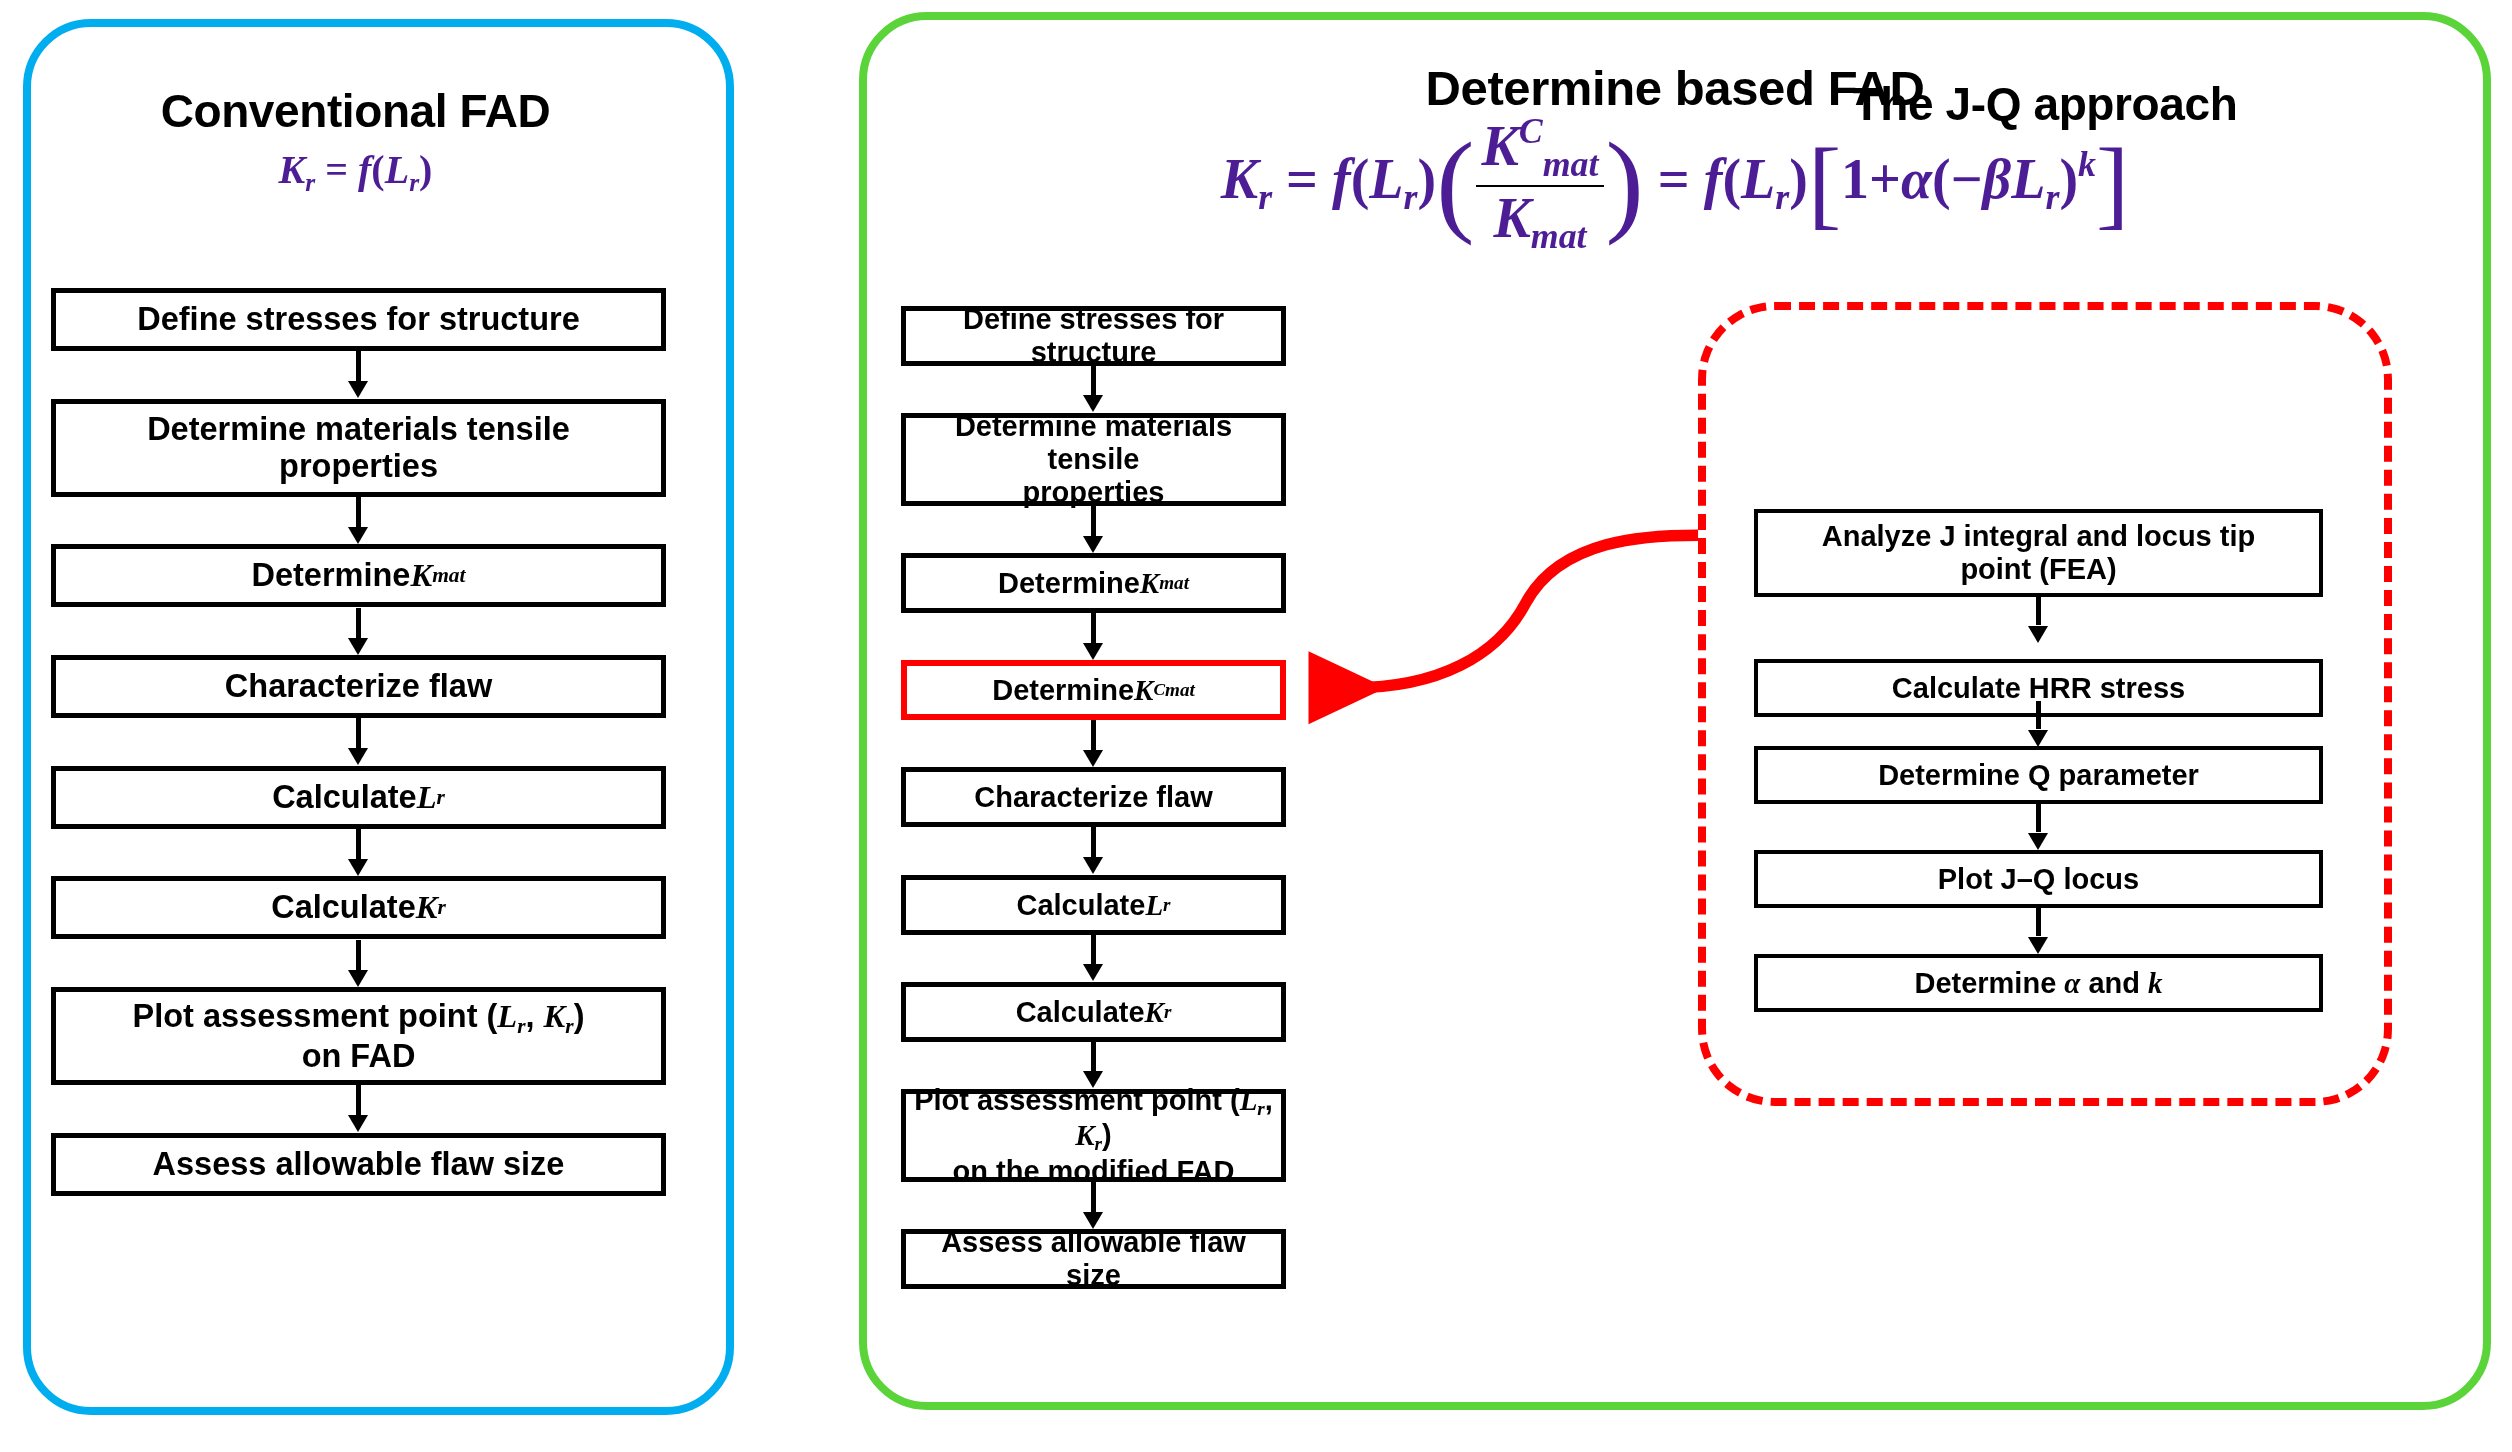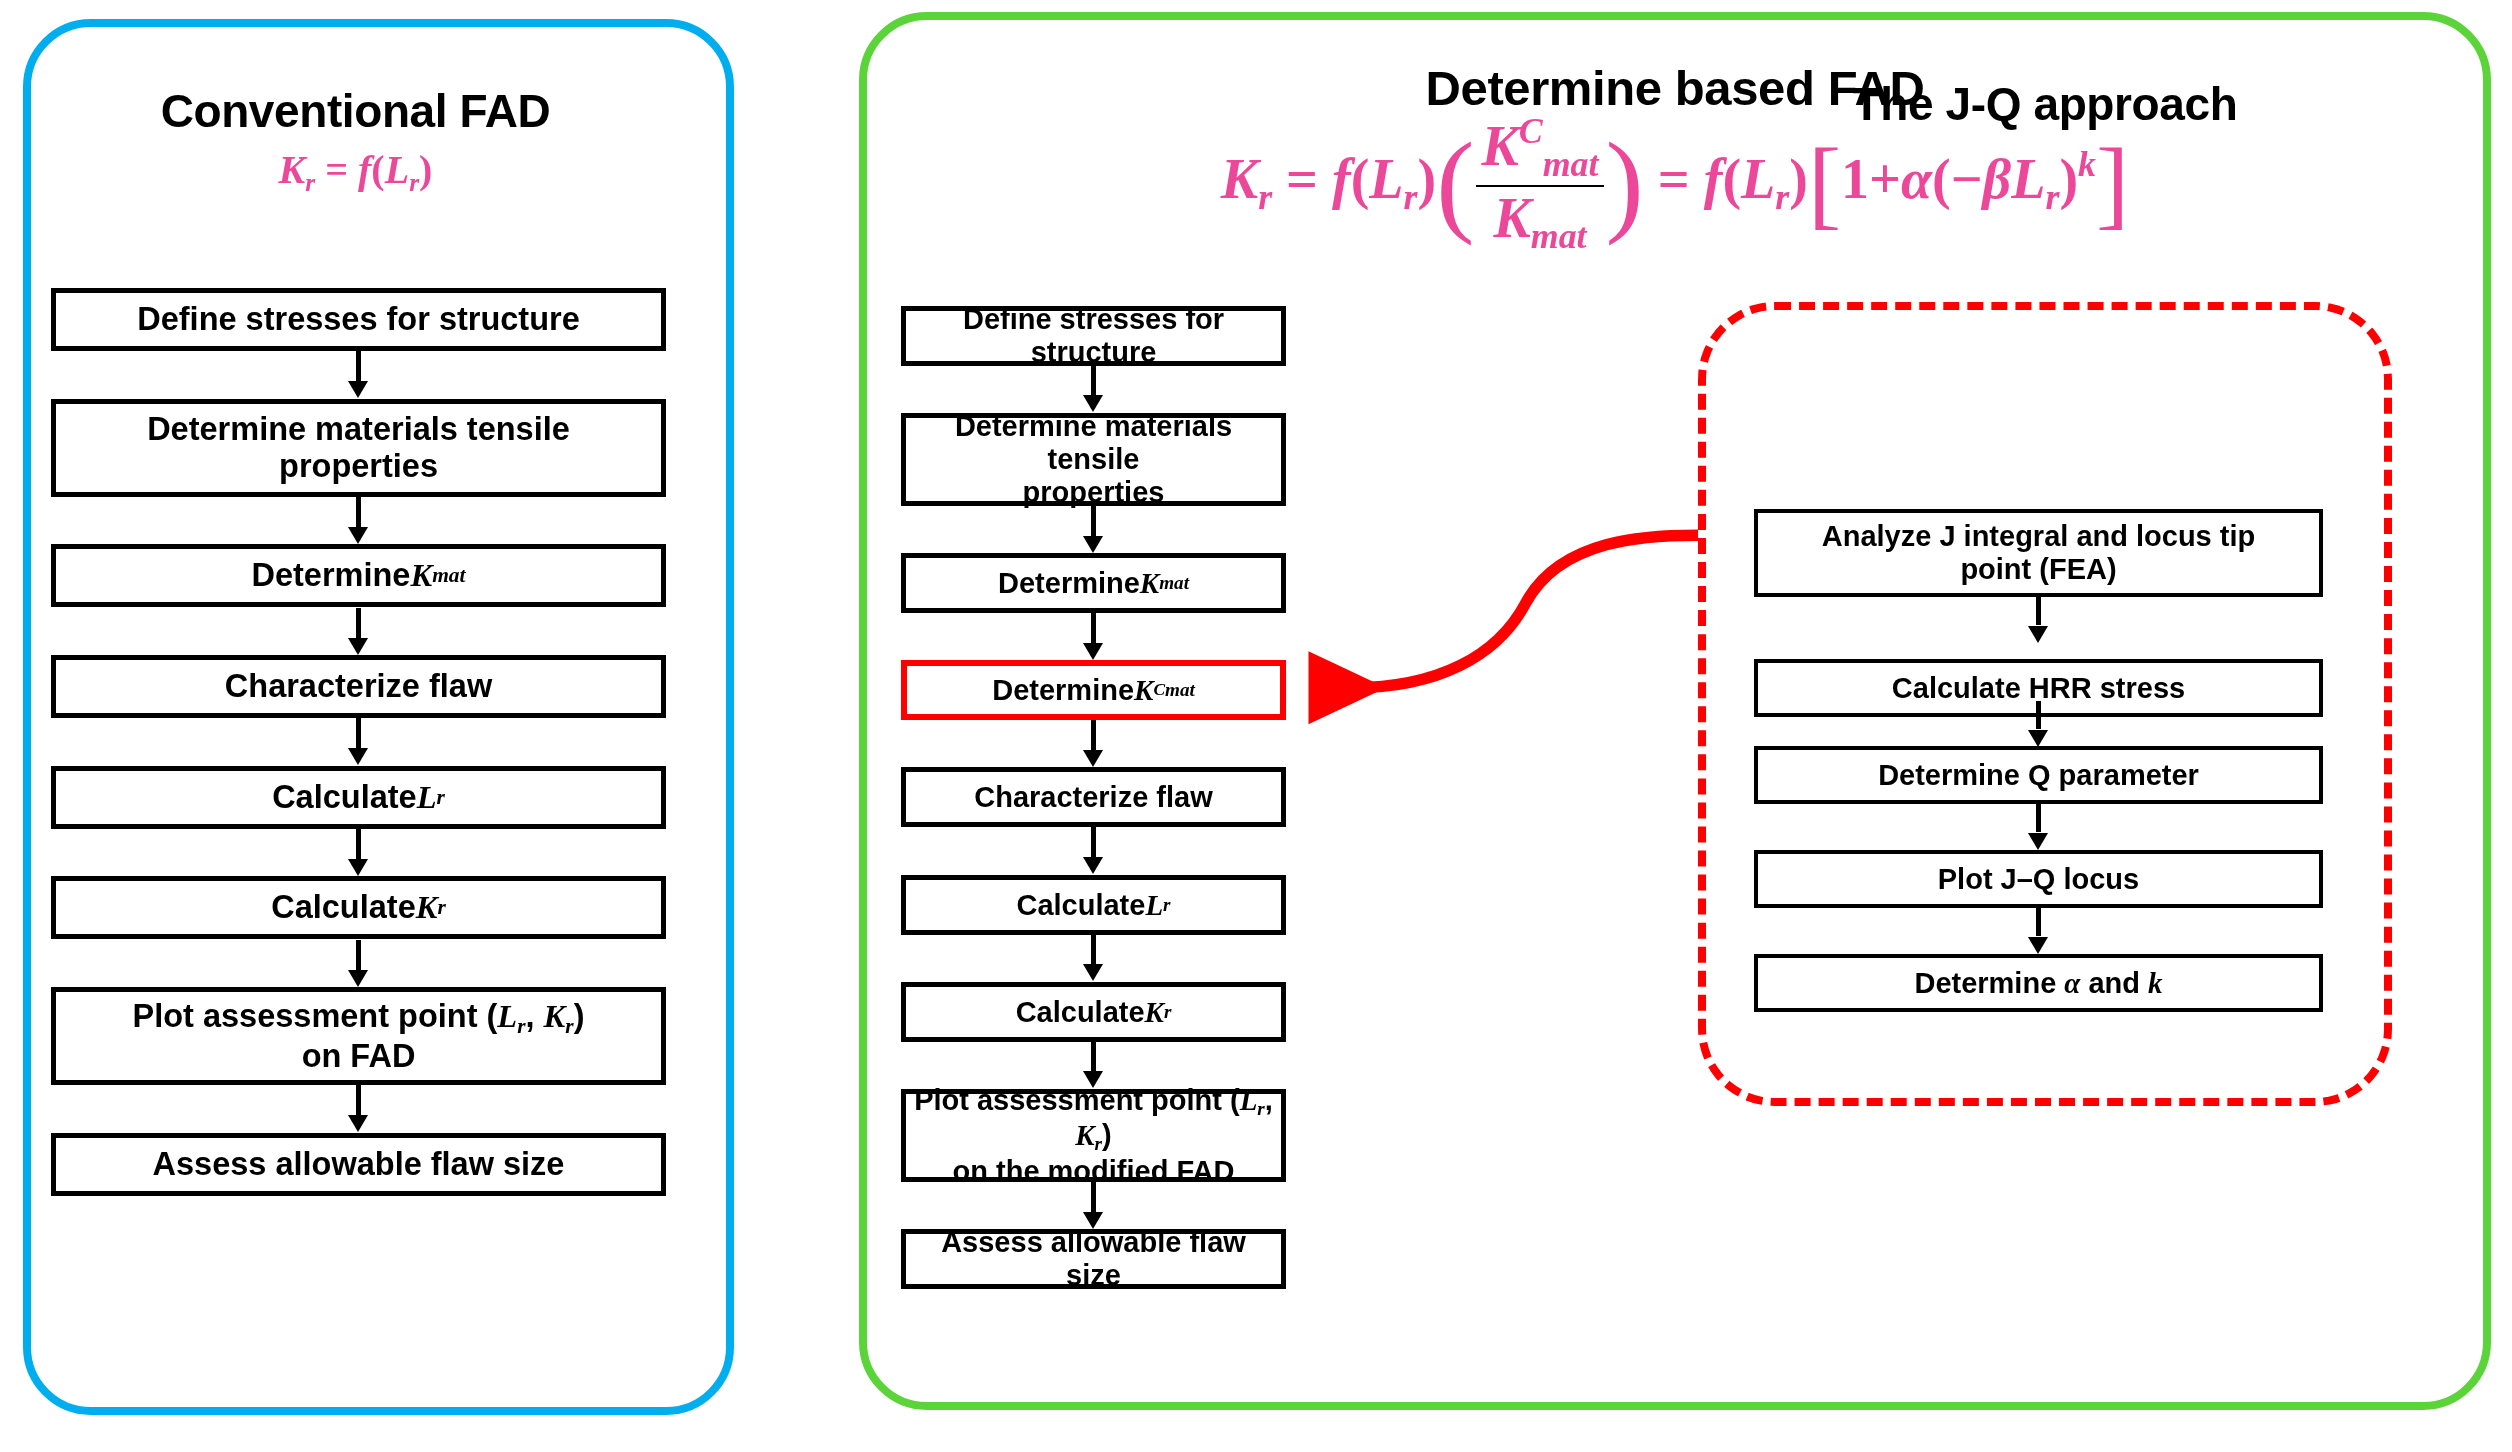--- a/index.html
+++ b/index.html
@@ -66,21 +66,21 @@
     letter-spacing: -0.4px;
     text-align: center;
   }
 
   
   .formula {
     position: absolute;
     text-align: center;
     font-family: "Liberation Serif", serif;
     font-weight: bold;
-    color: #ec4899;
+    color: #4c1d95;
     white-space: nowrap;
   }
   #formula-conventional {
     left: 0; top: 146px; width: 711px;
     font-size: 40px;
   }
   #formula-constraint {
     left: 0; top: 114px; width: 1632px;
     font-size: 56px;
   }

